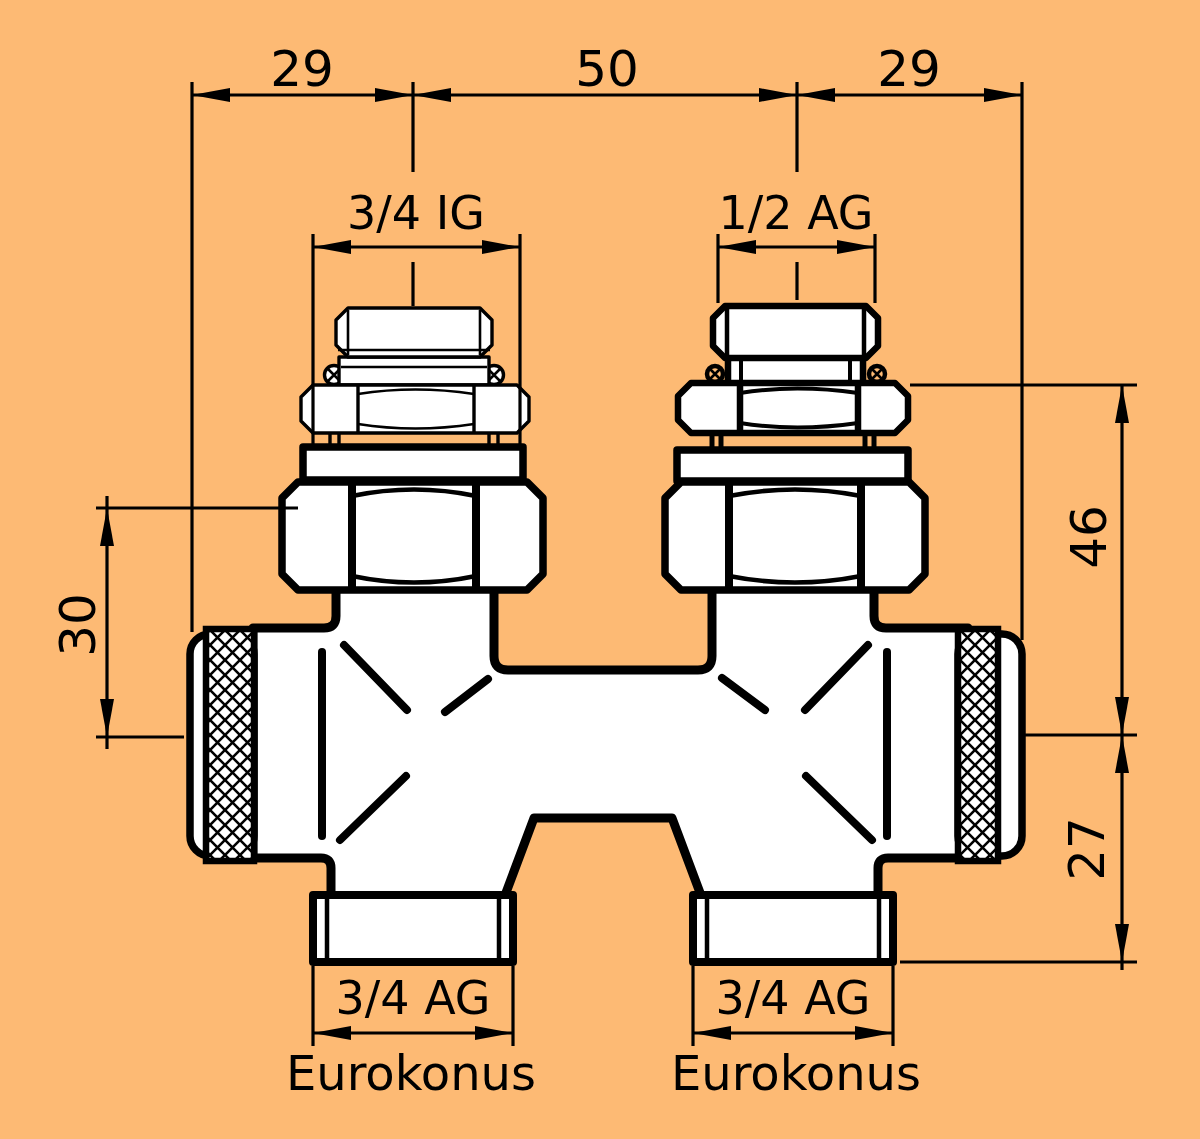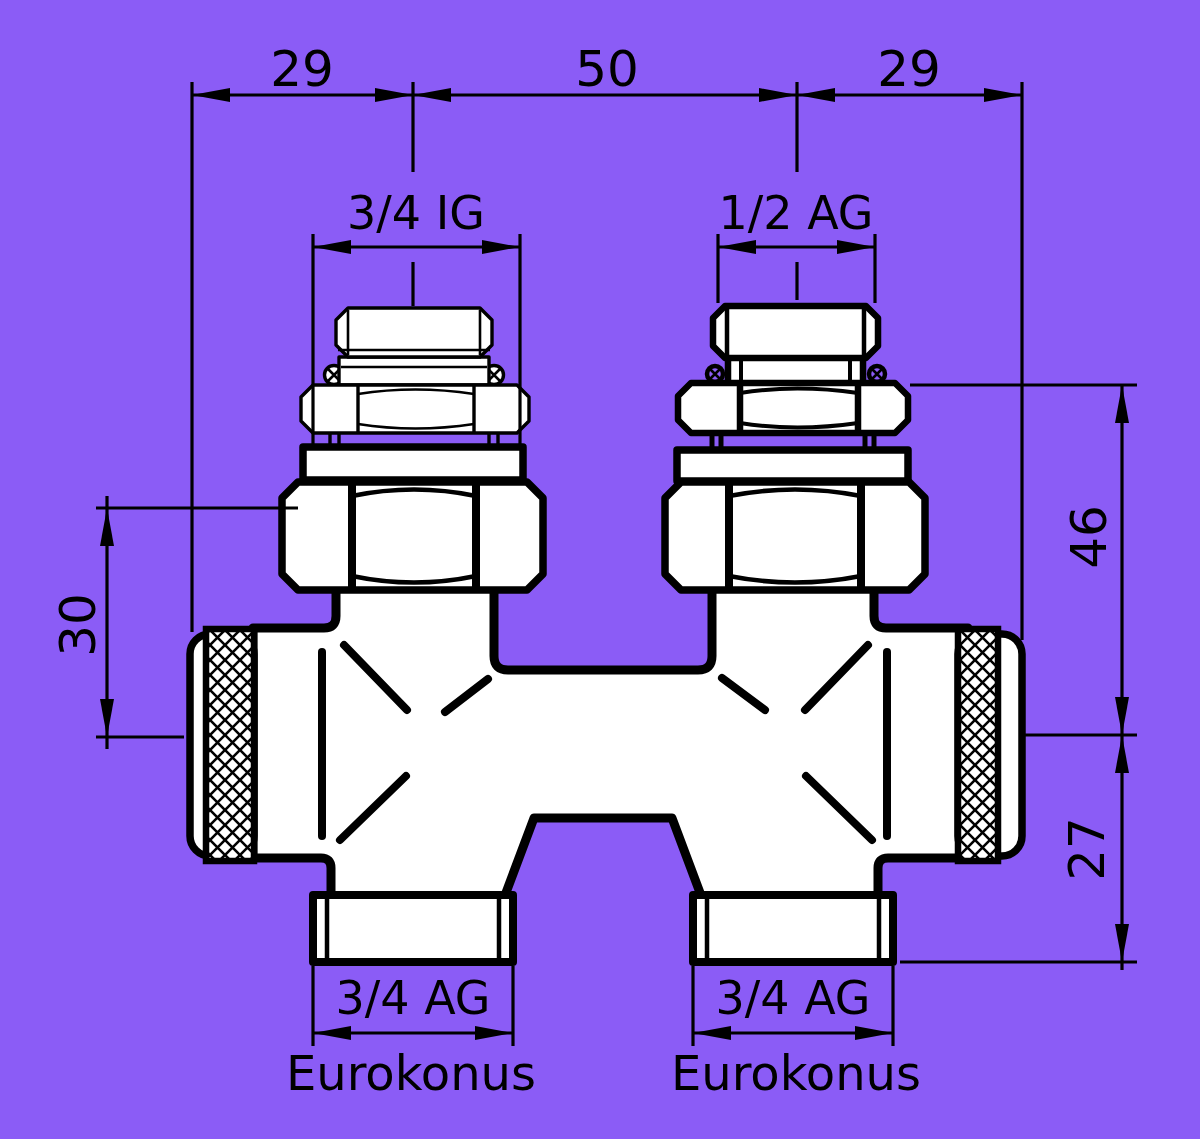--- a/index.html
+++ b/index.html
@@ -1,16 +1,16 @@
 <!DOCTYPE html>
 <html><head>
 <meta charset="utf-8">
 <style>
   html,body{margin:0;padding:0;background:#ffffff;}
-  .stage{position:relative;width:1200px;height:1139px;background:#8b5cf6;overflow:hidden;}
+  .stage{position:relative;width:1200px;height:1139px;background:#fdba74;overflow:hidden;}
   svg{display:block;}
   
   .thin{fill:none;stroke:#000;stroke-width:3.2;}
   .thin26{fill:none;stroke:#000;stroke-width:2.6;}
   .bodyln{fill:#ffffff;stroke:#000;stroke-width:9;stroke-linejoin:round;}
   .ln8r{fill:none;stroke:#000;stroke-width:8;stroke-linecap:round;}
   .w34{fill:#ffffff;stroke:#000;stroke-width:3.4;stroke-linejoin:round;}
   .l34{fill:none;stroke:#000;stroke-width:3.4;}
   .w65{fill:#ffffff;stroke:#000;stroke-width:6.5;stroke-linejoin:round;}
   .l65{fill:none;stroke:#000;stroke-width:6.5;}

